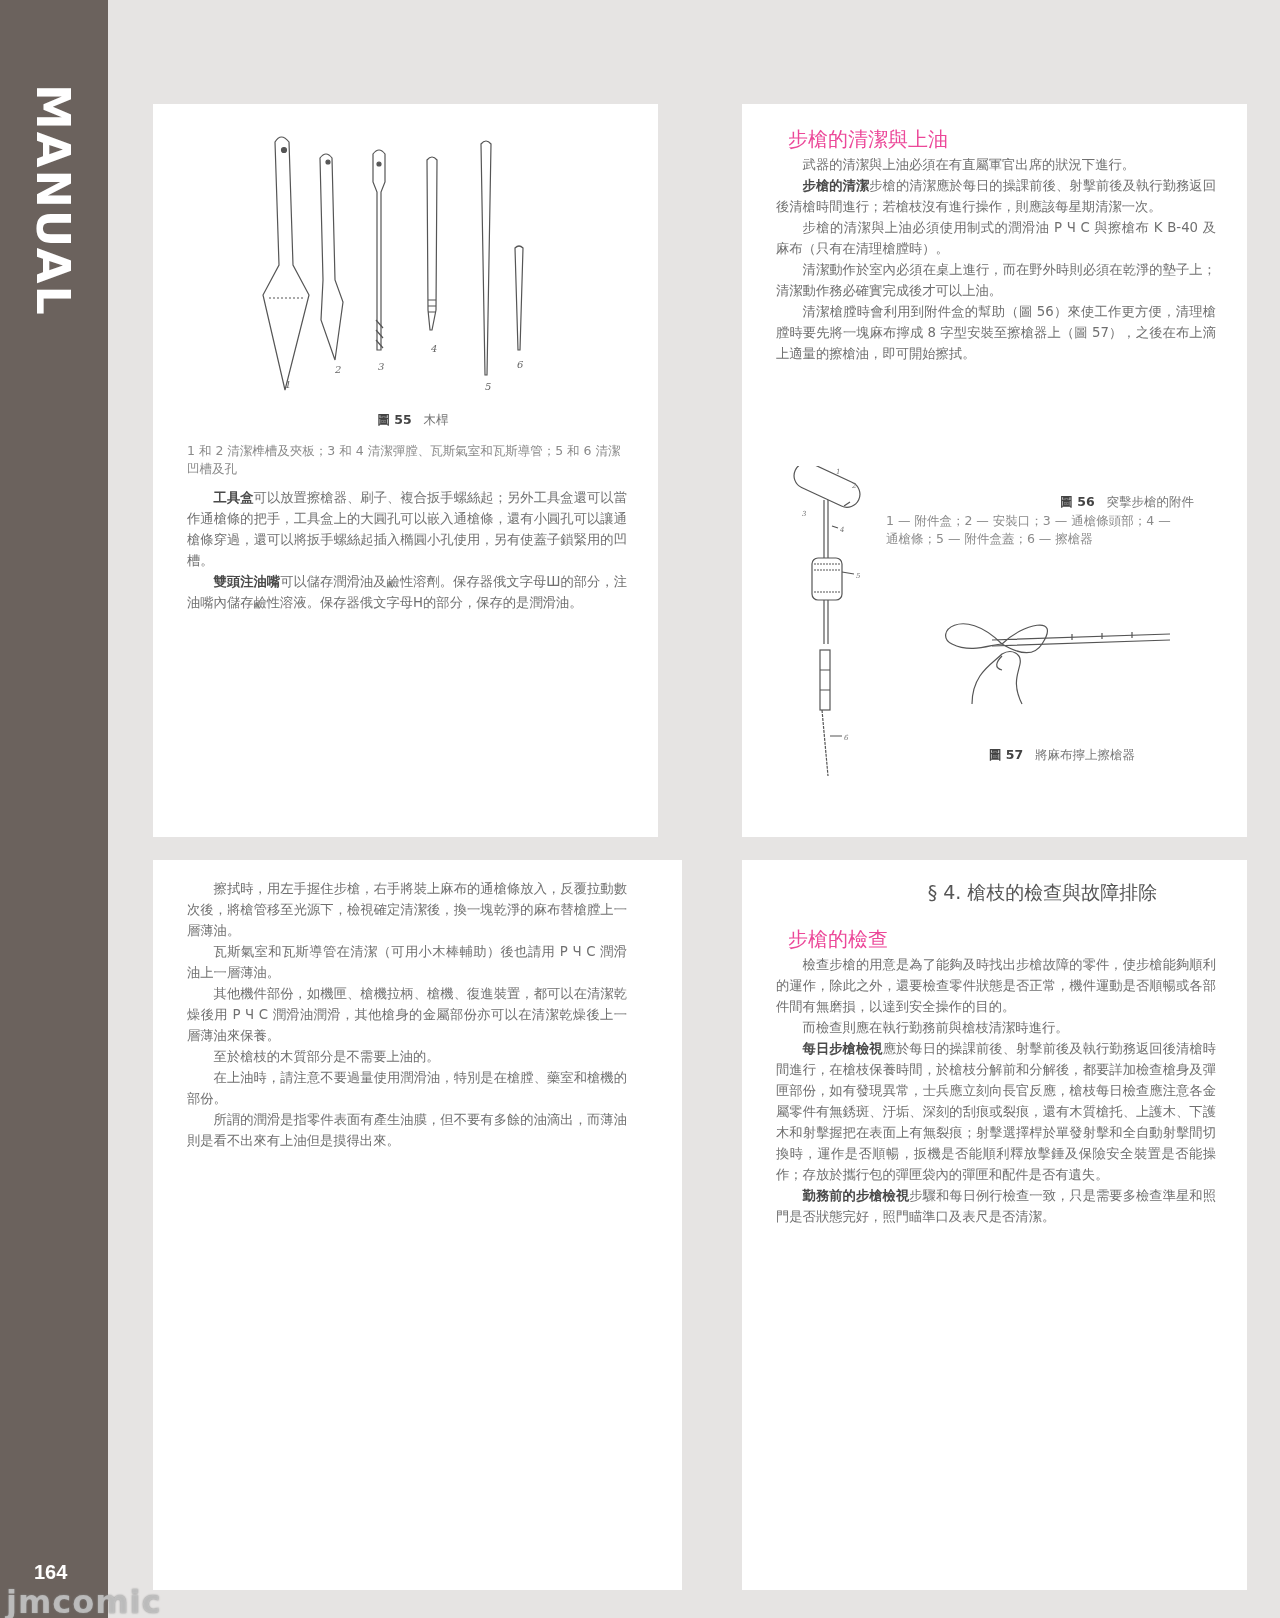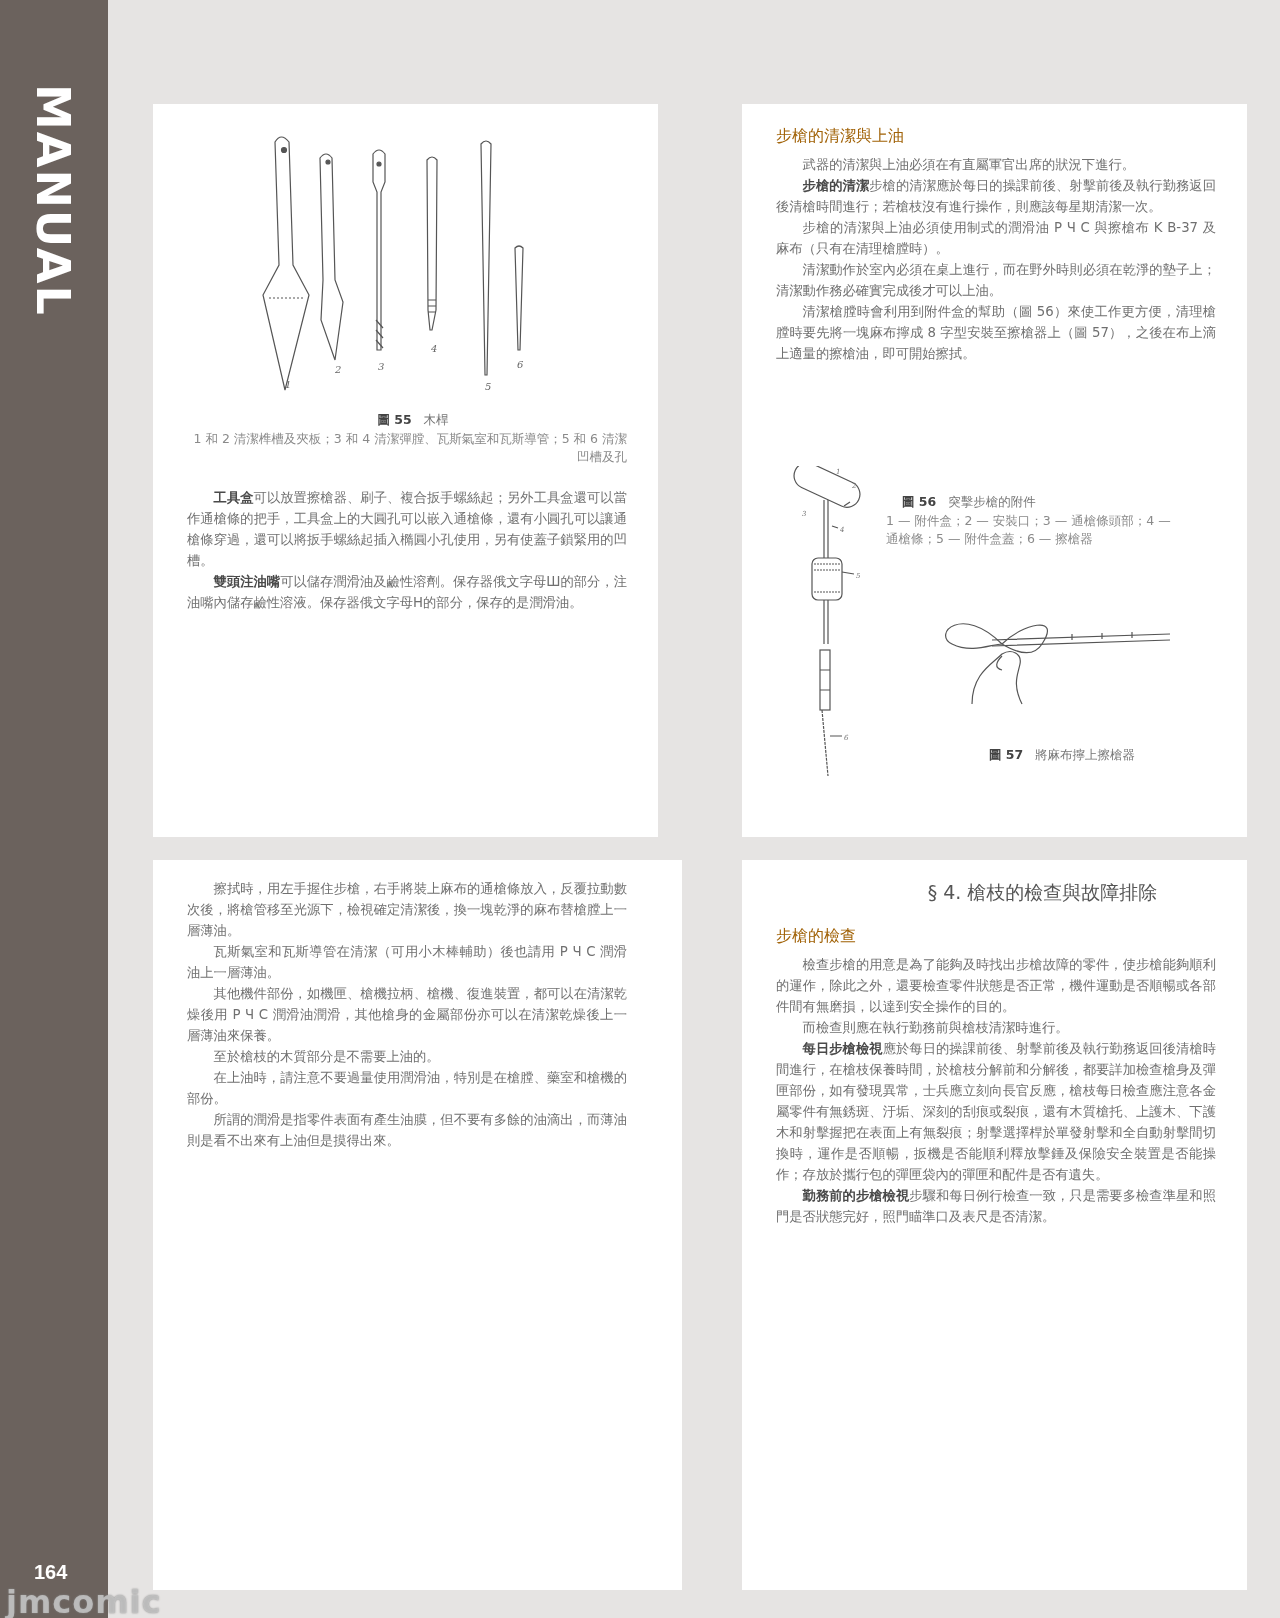--- a/index.html
+++ b/index.html
@@ -40,21 +40,21 @@
   #p3 { left:153px; top:860px; width:505px; height:730px;padding-left:24px; }
   #p4 { left:742px; top:860px; width:505px; height:730px; }
 
   .body-text {
     font-size:13.3px; line-height:21px; color:#707070;
     text-align:justify; margin:0;
   }
   .body-text p { margin:0; text-indent:2em; }
   .body-text b { color:#4a4a4a; }
   .section-heading {
-    font-size:16px; color:#a16207; margin:0 0 10px 0; font-weight:normal;
+    font-size:20px; color:#ec4899; margin:0 0 10px 12px; font-weight:normal;
   }
   .caption-title {
     font-size:12.5px; color:#777; text-align:center;
   }
   .caption-title b { color:#444; }
   .caption-text {
     font-size:12.5px; color:#8a8a8a; line-height:18px;
   }
   .main-heading {
     font-size:19px; color:#555; text-align:center; margin:0;padding-left:48px;
@@ -99,34 +99,34 @@
         <text x="145" y="250">3</text>
         <text x="198" y="232">4</text>
         <text x="252" y="270">5</text>
         <text x="284" y="248">6</text>
       </g>
     </svg>
   </div>
   <div class="caption-title" style="position:absolute; left:0; top:308px; width:520px;">
     <b>圖 55</b>&nbsp;&nbsp;&nbsp;<span>木桿</span>
   </div>
-  <div class="caption-text" style="position:absolute; left:34px; top:326px; width:440px;text-align:right;">1 和 2 清潔榫槽及夾板；3 和 4 清潔彈膛、瓦斯氣室和瓦斯導管；5 和 6 清潔凹槽及孔</div>
+  <div class="caption-text" style="position:absolute; left:34px; top:338px; width:440px;">1 和 2 清潔榫槽及夾板；3 和 4 清潔彈膛、瓦斯氣室和瓦斯導管；5 和 6 清潔凹槽及孔</div>
 
   <div class="body-text" style="position:absolute; left:34px; top:383px; width:440px;">
     <p><b>工具盒</b><span>可以放置擦槍器、刷子、複合扳手螺絲起；另外工具盒還可以當作通槍條的把手，工具盒上的大圓孔可以嵌入通槍條，還有小圓孔可以讓通槍條穿過，還可以將扳手螺絲起插入橢圓小孔使用，另有使蓋子鎖緊用的凹槽。</span></p>
     <p><b>雙頭注油嘴</b><span>可以儲存潤滑油及鹼性溶劑。保存器俄文字母Ш的部分，注油嘴內儲存鹼性溶液。保存器俄文字母H的部分，保存的是潤滑油。</span></p>
   </div>
 </div>
 
 <div class="panel" id="p2">
   <div class="section-heading" style="position:absolute; left:34px; top:22px;">步槍的清潔與上油</div>
   <div class="body-text" style="position:absolute; left:34px; top:50px; width:440px;">
     <p><b></b><span>武器的清潔與上油必須在有直屬軍官出席的狀況下進行。</span></p>
     <p><b>步槍的清潔</b><span>步槍的清潔應於每日的操課前後、射擊前後及執行勤務返回後清槍時間進行；若槍枝沒有進行操作，則應該每星期清潔一次。</span></p>
-    <p><b></b><span>步槍的清潔與上油必須使用制式的潤滑油 P Ч C 與擦槍布 K B-37 及麻布（只有在清理槍膛時）。</span></p>
+    <p><b></b><span>步槍的清潔與上油必須使用制式的潤滑油 P Ч C 與擦槍布 K B-40 及麻布（只有在清理槍膛時）。</span></p>
     <p><b></b><span>清潔動作於室內必須在桌上進行，而在野外時則必須在乾淨的墊子上；清潔動作務必確實完成後才可以上油。</span></p>
     <p><b></b><span>清潔槍膛時會利用到附件盒的幫助（圖 56）來使工作更方便，清理槍膛時要先將一塊麻布擰成 8 字型安裝至擦槍器上（圖 57），之後在布上滴上適量的擦槍油，即可開始擦拭。</span></p>
   </div>
 
   <div style="position:absolute; left:40px; top:362px; width:100px; height:320px;">
     <svg width="100" height="320" viewBox="0 0 100 320">
       <g stroke="#555" stroke-width="1.2" fill="none">
         <rect x="10" y="6" width="70" height="26" rx="13" transform="rotate(25 45 19)"></rect>
         <path d="M42 34 L42 92 M46 34 L46 92"></path>
         <rect x="30" y="92" width="30" height="42" rx="6"></rect>
@@ -140,21 +140,21 @@
       <g fill="#777" font-size="7" font-family="DejaVu Serif, serif" font-style="italic">
         <text x="54" y="8">1</text>
         <text x="70" y="22">2</text>
         <text x="20" y="50">3</text>
         <text x="58" y="66">4</text>
         <text x="74" y="112">5</text>
         <text x="62" y="274">6</text>
       </g>
     </svg>
   </div>
-  <div class="caption-title" style="position:absolute; left:160px; top:390px; width:300px; text-align:left;">
+  <div class="caption-title" style="position:absolute; left:152px; top:390px; width:300px; text-align:right;">
     <b>圖 56</b>&nbsp;&nbsp;&nbsp;<span>突擊步槍的附件</span>
   </div>
   <div class="caption-text" style="position:absolute; left:144px; top:408px; width:290px;">1 — 附件盒；2 — 安裝口；3 — 通槍條頭部；4 — 通槍條；5 — 附件盒蓋；6 — 擦槍器</div>
 
   <div style="position:absolute; left:190px; top:500px; width:240px; height:110px;">
     <svg width="240" height="110" viewBox="0 0 240 110">
       <g stroke="#555" stroke-width="1.2" fill="none">
         <path d="M70 40 C30 0, 0 30, 20 40 C40 50, 60 40, 70 40 C90 20, 130 10, 110 40 C100 56, 80 46, 70 40"></path>
         <path d="M60 36 L238 30 M60 42 L238 36"></path>
         <path d="M140 30 L140 36 M170 29 L170 35 M200 28 L200 34"></path>

